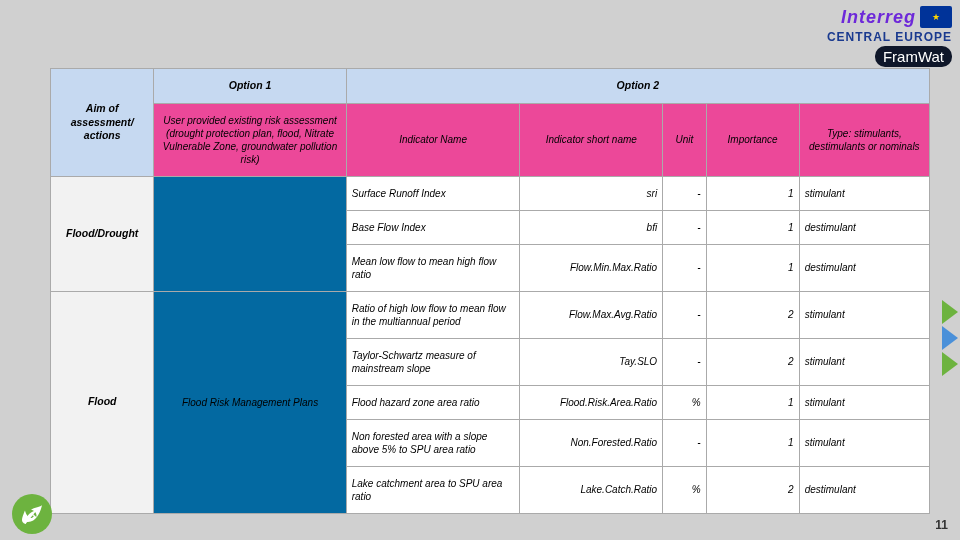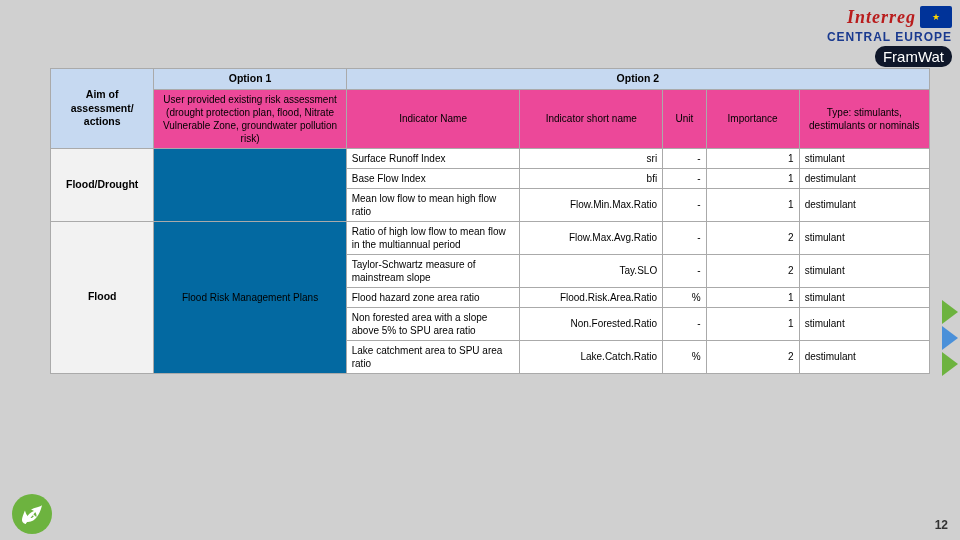--- a/index.html
+++ b/index.html
@@ -29,23 +29,22 @@
     .logo-interreg {
       display: flex;
       align-items: center;
       gap: 4px;
     }
 
     .logo-interreg-text {
       font-size: 18px;
       font-weight: bold;
       font-style: italic;
-      color: #b91c1c;
+      color: #6d28d9;
       letter-spacing: 1px;
-      font-family: Liberation Serif, serif;
     }
 
     .logo-eu-flag {
       width: 32px;
       height: 22px;
       background: #003399;
       border-radius: 2px;
       display: flex;
       align-items: center;
       justify-content: center;
@@ -105,24 +104,25 @@
 
     table {
       width: 100%;
       border-collapse: collapse;
       font-size: 10.5px;
       background: white;
     }
 
     th, td {
       border: 1px solid #aaa;
-      padding: 3px 5px;
+      padding: 10px 5px;
       vertical-align: middle;
       text-align: left;
       line-height: 1.3;
+      font-style: italic;
     }
 
     
     .header-row-1 th {
       background: #c6d9f1;
       text-align: center;
       font-weight: bold;
       font-size: 10.5px;
     }
 
@@ -290,13 +290,13 @@
     <path d="M17 8C8 10 5.9 16.17 3.82 21.34L5.71 22l1-2.3A4.49 4.49 0 0 0 8 20C19 20 22 3 22 3c-1 2-8 2-11 5 3 0 5.5 2.5 5.5 5.5 0 .55-.07 1.08-.2 1.58C14.06 13.05 12 11 12 11c.17 1.26.79 2.34 1.71 3.13C13.04 15.4 12 15.88 10.84 16L10 16h-.88A3.49 3.49 0 0 1 7 12.53l-.23.37C5.64 11.21 5 8.5 5 8.5S2 15 2 18s3.5 4 3.5 4"></path>
   </svg>
 </div>
 
 <div style="position:absolute; right:2px; top:300px; display:flex; flex-direction:column; gap:2px;">
   <div style="width:0; height:0; border-top:12px solid transparent; border-bottom:12px solid transparent; border-left:16px solid #6db33f;"></div>
   <div style="width:0; height:0; border-top:12px solid transparent; border-bottom:12px solid transparent; border-left:16px solid #4a90d9;"></div>
   <div style="width:0; height:0; border-top:12px solid transparent; border-bottom:12px solid transparent; border-left:16px solid #6db33f;"></div>
 </div>
 
-<div class="page-number">12</div>
+<div class="page-number">11</div>
 
 </body></html>

